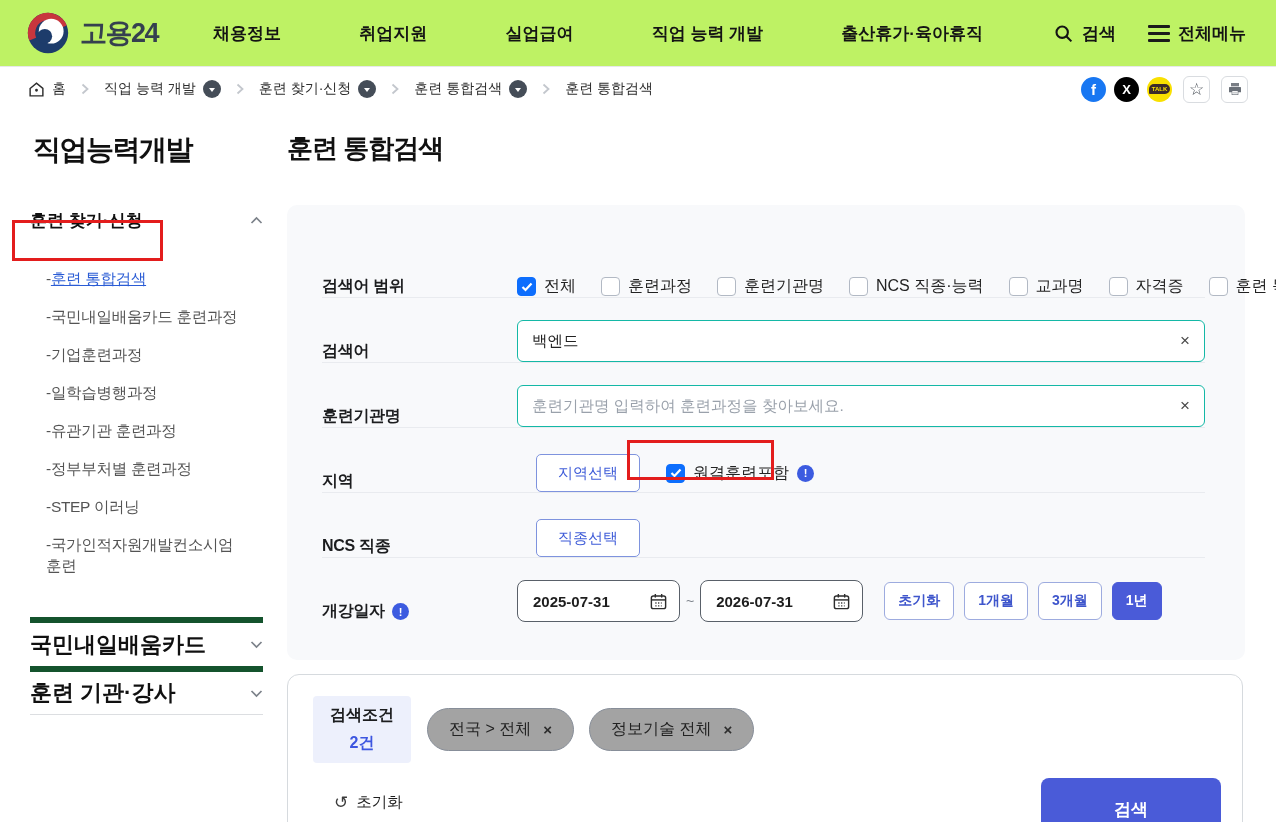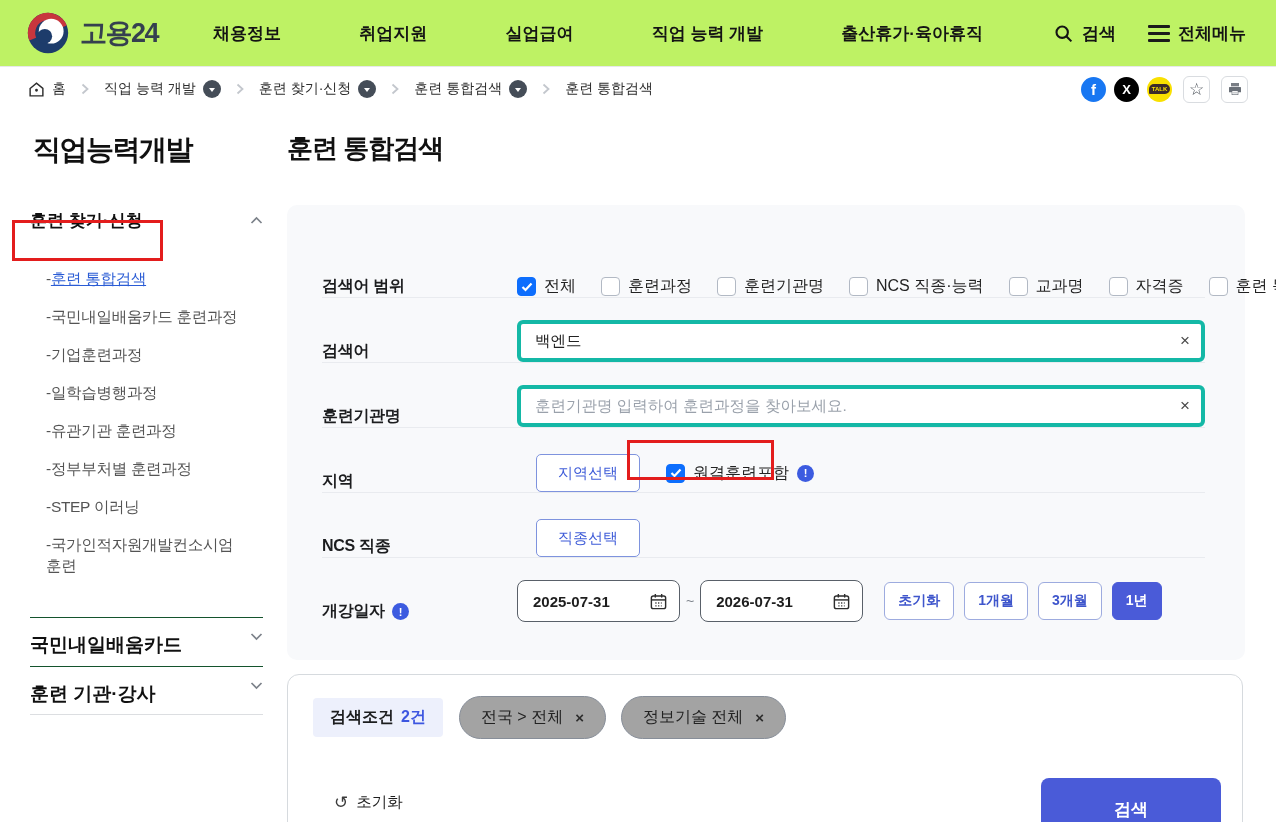--- a/index.html
+++ b/index.html
@@ -42,39 +42,39 @@
     display:flex; align-items:center; justify-content:center; color:#595f68; cursor:pointer; margin-left:3px;}
   .star-glyph { font-size:17px; color:#4c525a; line-height:1; }
   
   .sidebar { position:absolute; left:30px; top:131px; width:233px; }
   .sidebar-title { font-size:28px; font-weight:800; color:#101010; margin:0 3px 36px; letter-spacing:-1.5px;}
   .side-sec-h { display:flex; justify-content:space-between; align-items:center;
     font-size:17px; font-weight:700; color:#101010; padding:4px 0 12px; cursor:pointer;}
   .side-list { list-style:none; margin:16px; padding:0 0 16px; }
   .side-item { font-size:15.5px; color:#545454; padding:8.5px 0; cursor:pointer; letter-spacing:-0.3px;}
   .side-item .lnk { color:#2a5cd5; text-decoration:underline; }
-  .side-sec { border-top:1px solid #14532d; padding:14px 0; display:flex; justify-content:space-between;
-    font-size:19px; font-weight:700; color:#101010; cursor:pointer; height:49px;}
+  .side-sec { border-top:6px solid #14532d; padding:14px 0; display:flex; justify-content:space-between;
+    align-items:center; font-size:22px; font-weight:700; color:#101010; cursor:pointer; height:49px;}
   .side-sec.last { border-bottom:1px solid #dcdee1; }
   
   .page-title { position:absolute; left:287px; top:131px; font-size:26px; font-weight:800;
     color:#101010; margin:0; letter-spacing:-1px;}
   .form-panel { position:absolute; left:287px; top:205px; width:958px; height:455px;
     background:#f8f9fb; border-radius:10px; padding:27px 40px 0 35px; }
   .form-row { display:flex; align-items:flex-end; height:65px; }
   .form-row + .form-row { border-top:1px solid #e9ebef; }
   .form-label { width:195px; flex:none; font-size:16px; font-weight:700; color:#1c1d1f;
     display:flex; align-items:center; gap:7px; letter-spacing:-0.3px;}
   .cb-group { display:flex; align-items:center; gap:25px; }
   .cb { display:flex; align-items:center; gap:8px; font-size:16px; color:#222; cursor:pointer; white-space:nowrap;}
   .cb-box { width:19px; height:19px; border:1.5px solid #b2b9c4; border-radius:4px; background:#fff;
     display:inline-flex; align-items:center; justify-content:center; flex:none;}
   .cb-box.checked { background:#0d6efd; border-color:#0d6efd; }
   .input-wrap { flex:1; position:relative; height:42px; }
-  .text-input { width:100%; height:100%; border:4px solid #14b8a6; border-radius:6px;
+  .text-input { width:100%; height:100%; border:1px solid #14b8a6; border-radius:6px;
     padding:0 42px 0 14px; font-size:15.5px; color:#222; background:#fff; font-family:inherit; outline:none;}
   .text-input::placeholder { color:#9aa1ab; }
   .clear-btn { position:absolute; right:4px; top:50%; transform:translateY(-50%);
     width:32px; height:32px; border:none; background:none; font-size:17px; color:#4a4a4a; cursor:pointer;}
   .outline-btn { height:38px; padding:0 21px; background:#fff; border:1px solid #7e93de;
     border-radius:5px; color:#3f5cd8; font-size:15px; cursor:pointer; font-family:inherit;margin-left:19px;}
   .row-field { display:flex; align-items:center; }
   .gap26 { gap:26px; }
   .info-dot { width:17px; height:17px; border-radius:50%; background:#3c5be0; color:#fff;
     font-size:11px; font-weight:800; display:inline-flex; align-items:center; justify-content:center; flex:none;}
@@ -85,21 +85,21 @@
   .tilde { color:#7d838b; font-size:14px; margin:0 6px; }
   .quick-group { display:flex; gap:10px; margin-left:21px; }
   .quick-btn { height:38px; padding:0 13px; border:1px solid #9dabdf; border-radius:6px; background:#fff;
     color:#3f56cc; font-size:14px; font-weight:600; cursor:pointer; font-family:inherit; white-space:nowrap;}
   .quick-btn.active { background:#4a5bd8; border-color:#4a5bd8; color:#fff; }
   
   .cond-panel { position:absolute; left:287px; top:674px; width:956px; height:172px;
     background:#fff; border:1px solid #d6dade; border-radius:12px; padding:21px 25px; }
   .cond-row { display:flex; align-items:center; gap:16px; }
   .cond-badge { display:inline-flex; gap:7px; background:#edf0fc; border-radius:4px; padding:9px 17px;
-    font-size:16px; font-weight:700; color:#1c1d1f; align-items:center; }
+    font-size:16px; font-weight:700; color:#1c1d1f; align-items:center;flex-direction:column; }
   .cond-count { color:#3d56e0; }
   .chip-group { display:flex; gap:15px; align-items:center; }
   .chip { display:inline-flex; align-items:center; gap:12px; padding:0 21px; height:43px;
     border:1px solid #878e99; border-radius:999px; font-size:16px; color:#222; background:#a3a3a3;}
   .chip-x { font-size:15px; color:#2d2d2d; cursor:pointer; font-weight:700; }
   .panel-footer { position:absolute; left:46px; top:117px; display:flex; align-items:center; gap:8px;
     font-size:15.5px; color:#1e1e1e; cursor:pointer; }
   .refresh-glyph { font-size:17px; color:#3c3c3c; line-height:1; }
   .search-btn { position:absolute; left:753px; top:103px; width:180px; height:62px;
     background:#4a5bd8; color:#fff; border:none; border-radius:8px; font-size:17px; font-weight:700;

